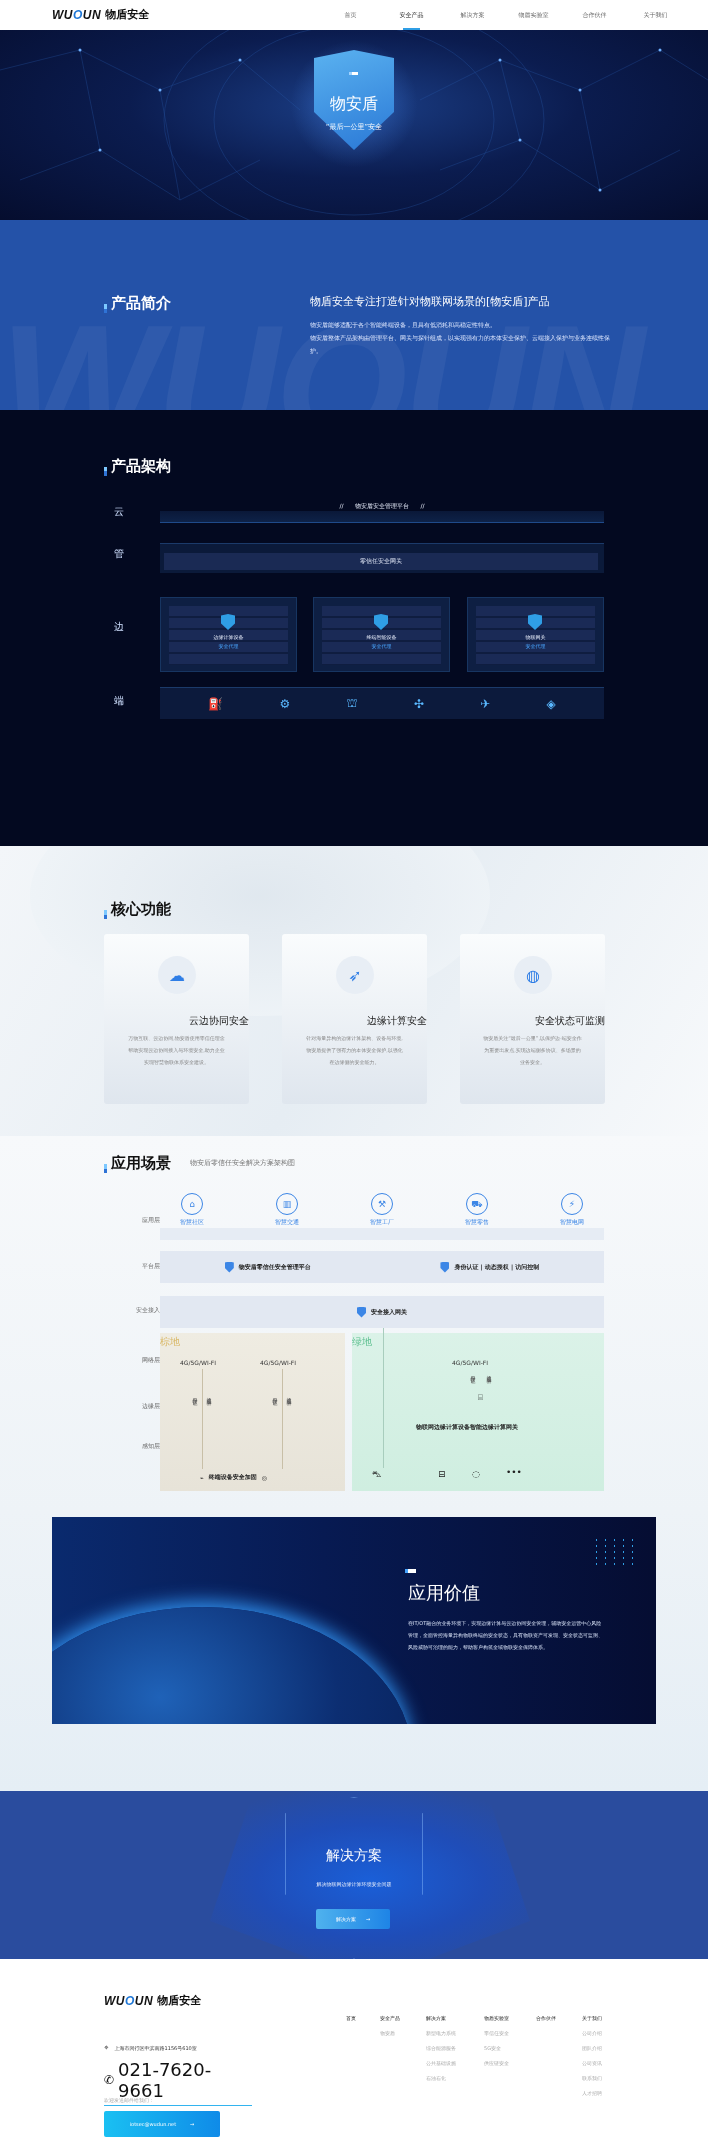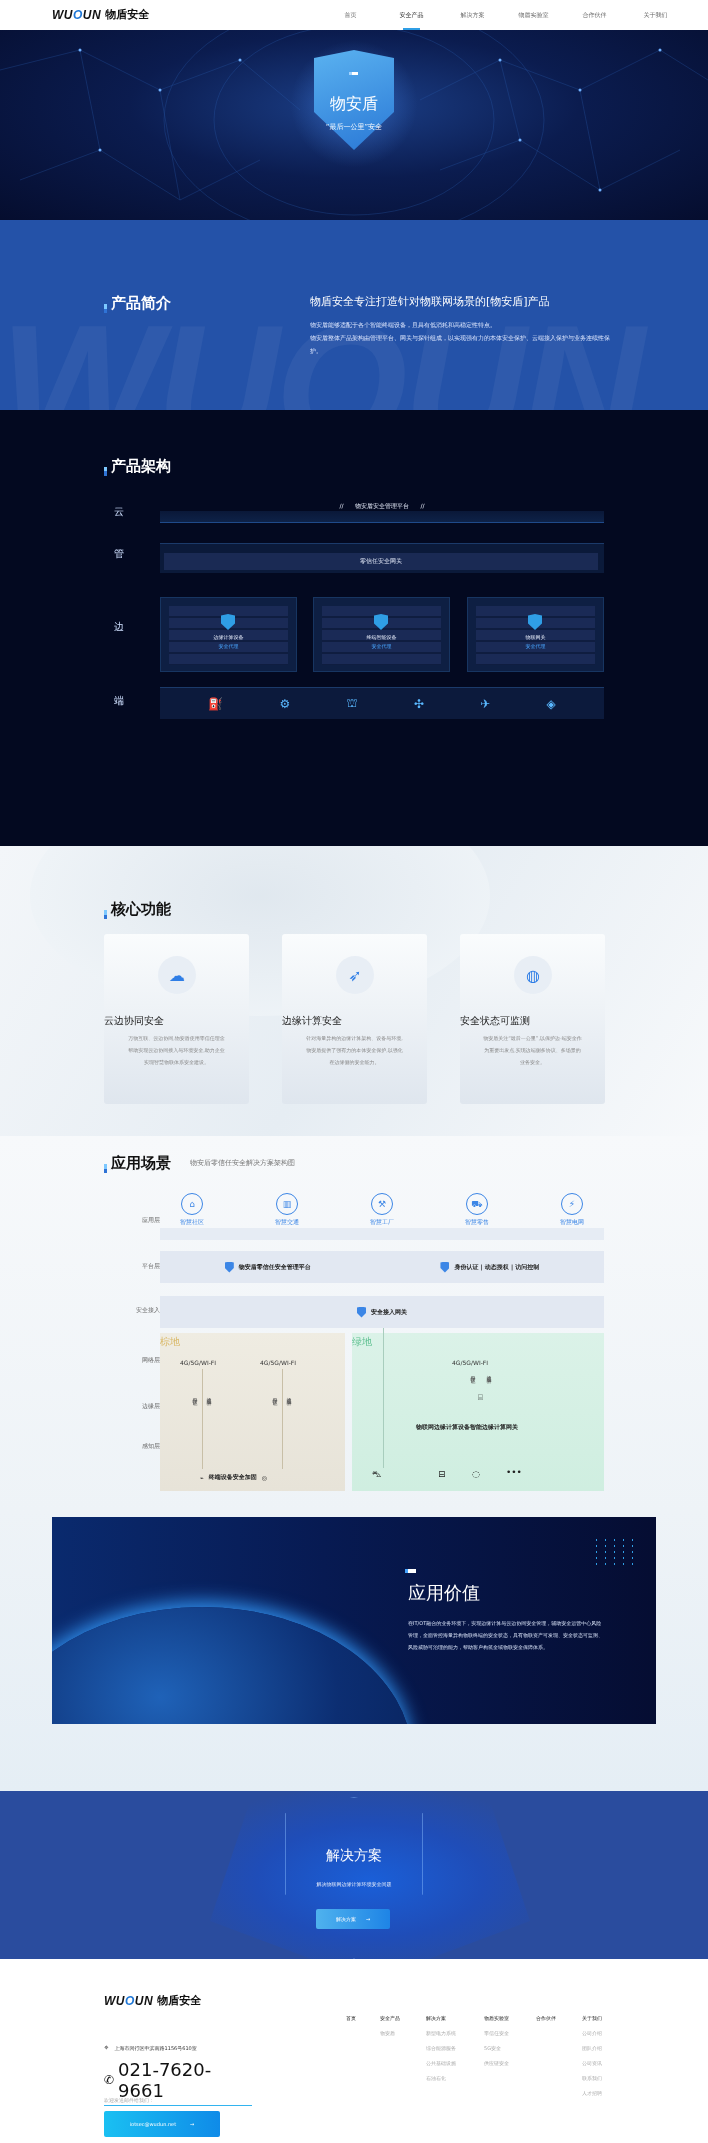--- a/index.html
+++ b/index.html
@@ -44,21 +44,21 @@
 .edge-box .t2{position:absolute;left:0;right:0;top:45px;text-align:center;font-size:5px;color:#48a6ff}
 .end-icons{display:flex;justify-content:space-around;align-items:center;height:100%;padding:0 20px}
 .end-icons span{color:#5ab8ff;font-size:12px}
 
 .core{height:290px;background:linear-gradient(120deg,#f3f6f9,#e6edf3 50%,#f7f9fb);position:relative;overflow:hidden}
 .core .circ{position:absolute;left:30px;top:-70px;width:460px;height:240px;border-radius:50%;background:radial-gradient(ellipse,#dfe7ee,#eef3f7 70%);opacity:.9}
 .core .sec-title{position:absolute;left:104px;top:54px;color:#111}
 .cards{position:absolute;left:104px;top:88px;display:flex;gap:33px}
 .card{width:145px;height:170px;background:linear-gradient(#fafcfd,#dfe6ee);border-radius:3px;position:relative}
 .card .ic{position:absolute;left:54px;top:22px;width:38px;height:38px;border-radius:50%;background:#e8eef5;display:flex;align-items:center;justify-content:center;color:#2f7ee6;font-size:16px}
-.card h4{position:absolute;left:0;right:0;top:80px;text-align:left;font-weight:normal;font-size:10px;color:#222}
+.card h4{position:absolute;left:0;right:0;top:80px;text-align:right;font-weight:normal;font-size:10px;color:#222}
 .card p{position:absolute;left:22px;right:22px;top:98px;text-align:center;font-size:5px;line-height:12px;color:#888}
 
 .scene{height:375px;background:linear-gradient(#f7f9fb,#eef3f7);position:relative}
 .scene .sec-title{position:absolute;left:104px;top:18px;color:#111}
 .scene-sub{position:absolute;left:190px;top:22px;font-size:7px;color:#777}
 .lay{position:absolute;left:110px;width:50px;text-align:right;font-size:6px;color:#666}
 .apps{position:absolute;left:160px;top:57px;width:444px;display:flex;justify-content:space-between;padding:0 20px}
 .app{display:flex;flex-direction:column;align-items:center;gap:3px}
 .app .c{width:22px;height:22px;border:1px solid #3c86e6;border-radius:50%;display:flex;align-items:center;justify-content:center;color:#3c86e6;font-size:9px}
 .app .l{font-size:6px;color:#3c86e6}

